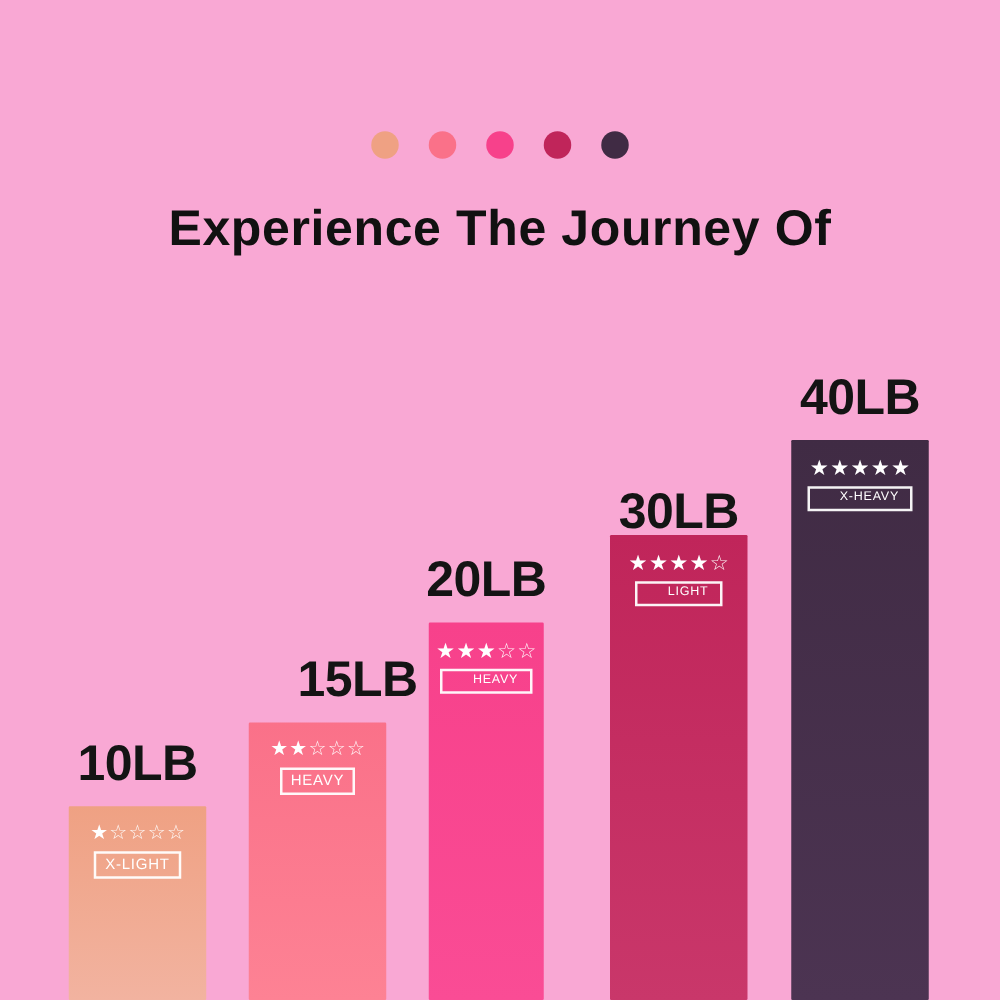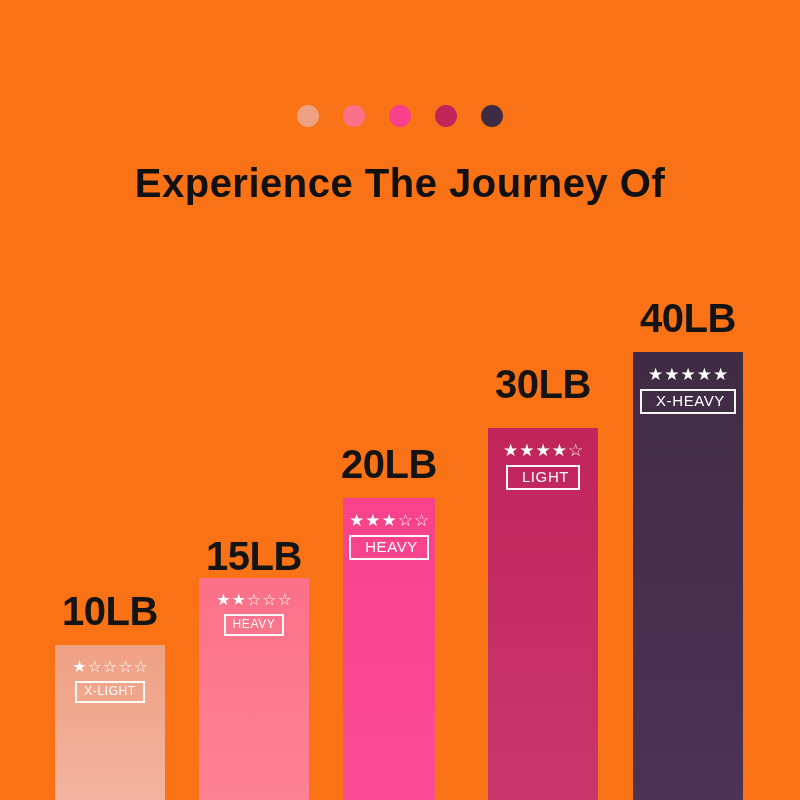--- a/index.html
+++ b/index.html
@@ -14,21 +14,21 @@
   body {
     background: #ffffff;
     font-family: "Liberation Sans", "DejaVu Sans", sans-serif;
     position: relative;
   }
 
   .stage {
     position: relative;
     width: 800px;
     height: 800px;
-    background: #f97316;
+    background: #f9a8d4;
   }
 
   
   .dot-row {
     position: absolute;
     top: 105px;
     left: 0;
     width: 800px;
     display: flex;
     justify-content: center;
@@ -110,24 +110,24 @@
     line-height: 1;
     color: #ffffff;
     letter-spacing: 0px;
   }
   .stars .st { display: inline-block; }
   .stars .st.empty { opacity: 0.92; }
 
   .level-chip {
     border: 2px solid rgba(255,255,255,0.95);
     color: #ffffff;
-    font-size: 15px;
+    font-size: 10px;
     font-weight: normal;
     letter-spacing: 0.6px;
-    padding: 2px 9px 3px 14px;
+    padding: 2px 9px 3px 24px;
     white-space: nowrap;
     line-height: 1.05;
   }
 
   
   .bar-group[data-idx="0"] .stars,
   .bar-group[data-idx="1"] .stars { font-size: 16px; }
   .bar-group[data-idx="0"] .level-chip,
   .bar-group[data-idx="1"] .level-chip { font-size: 12px; padding: 2px 7px 3px 7px; }
 </style>
@@ -158,21 +158,21 @@
               <span class="st empty">☆</span>
               <span class="st empty">☆</span>
               <span class="st empty">☆</span>
               <span class="st empty">☆</span>
             </div>
             <div class="level-chip">X-LIGHT</div>
           </div>
         </div>
       </div>
       <div class="bar-group" data-idx="1" style="left: 199px; width: 110px; height: 222px;">
-        <div class="bar-label" style="bottom: 224px;">15LB</div>
+        <div class="bar-label" style="bottom: 236px; margin-left: 32px;">15LB</div>
         <div class="bar" style="height: 222px; background: linear-gradient(rgb(250, 113, 137) 0%, rgb(253, 130, 148) 100%);">
           <div class="bar-content">
             <div class="stars">
               <span class="st filled">★</span>
               <span class="st filled">★</span>
               <span class="st empty">☆</span>
               <span class="st empty">☆</span>
               <span class="st empty">☆</span>
             </div>
             <div class="level-chip">HEAVY</div>
@@ -188,21 +188,21 @@
               <span class="st filled">★</span>
               <span class="st filled">★</span>
               <span class="st empty">☆</span>
               <span class="st empty">☆</span>
             </div>
             <div class="level-chip">HEAVY</div>
           </div>
         </div>
       </div>
       <div class="bar-group" data-idx="3" style="left: 488px; width: 110px; height: 372px;">
-        <div class="bar-label" style="bottom: 396px; margin-top: 19px;">30LB</div>
+        <div class="bar-label" style="bottom: 371px; margin-top: 19px;">30LB</div>
         <div class="bar" style="height: 372px; background: linear-gradient(rgb(192, 37, 90) 0%, rgb(201, 55, 106) 100%);">
           <div class="bar-content">
             <div class="stars">
               <span class="st filled">★</span>
               <span class="st filled">★</span>
               <span class="st filled">★</span>
               <span class="st filled">★</span>
               <span class="st empty">☆</span>
             </div>
             <div class="level-chip">LIGHT</div>

